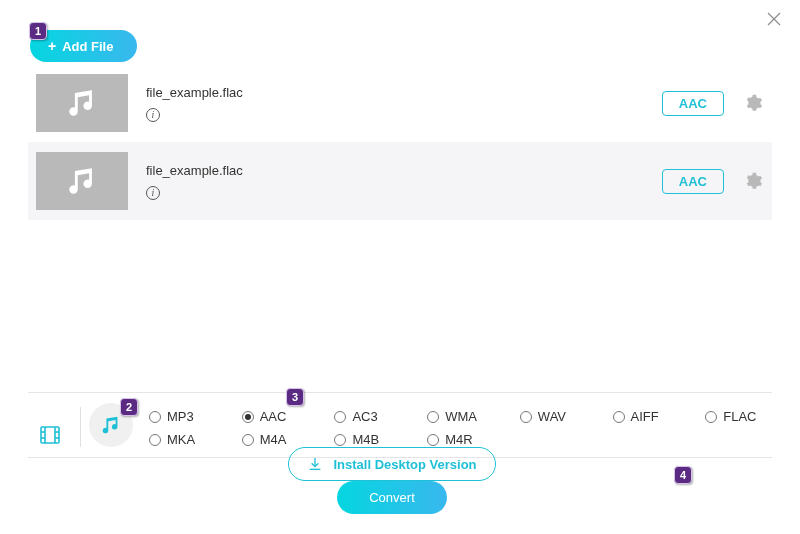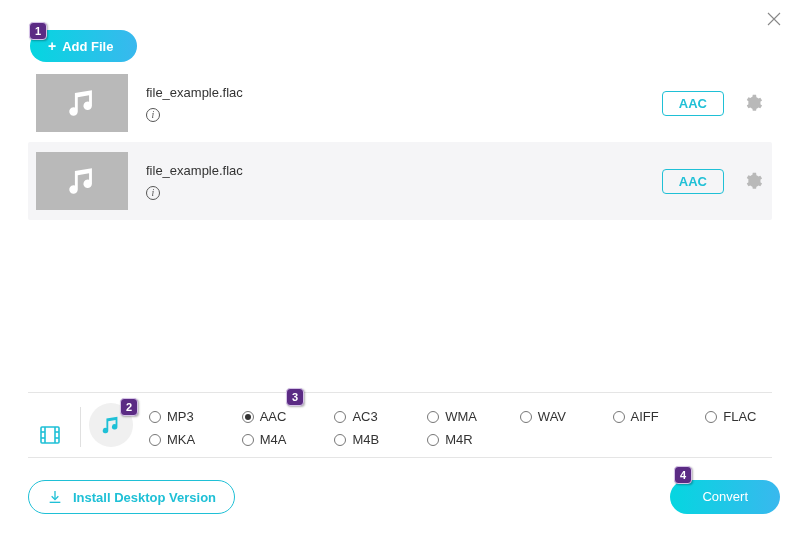--- a/index.html
+++ b/index.html
@@ -159,24 +159,26 @@
   .radio.checked::after {
     content: "";
     width: 6px; height: 6px;
     background: #333;
     border-radius: 50%;
   }
 
   .bottom-bar {
     position: absolute;
     left: 28px;
-    right: 20px;
+    right: 44px;
     bottom: 20px;
     display: flex;
     justify-content: space-between;
+    align-items: center;
+    flex-direction: column;
   }
   .install-btn {
     display: flex;
     align-items: center;
     gap: 10px;
     padding: 8px 18px;
     border: 1px solid #1fc0d6;
     border-radius: 20px;
     color: #1fc0d6;
     font-size: 13px;

